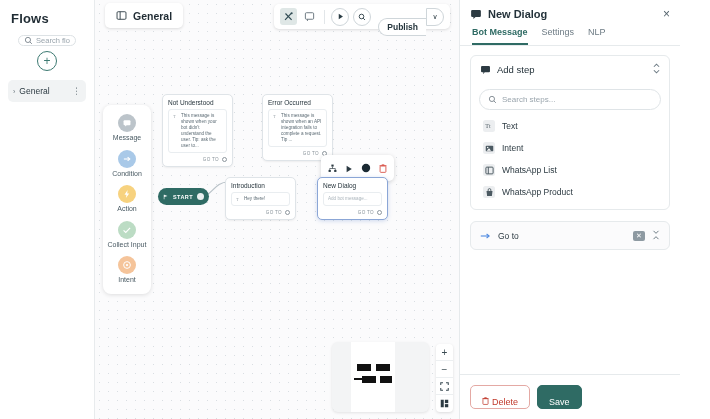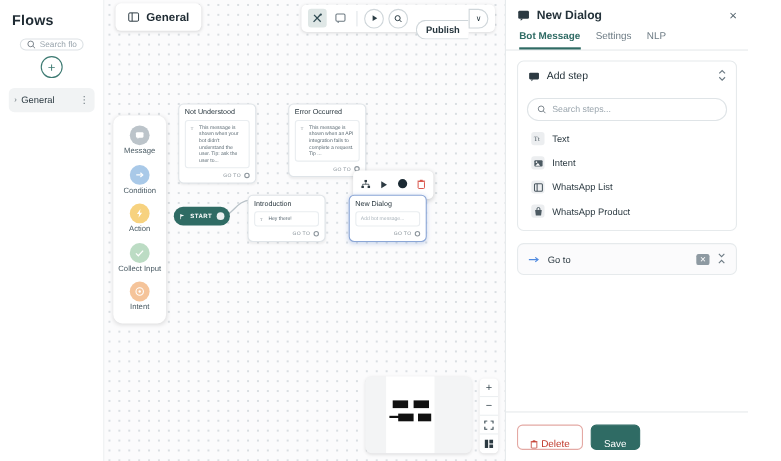--- a/index.html
+++ b/index.html
@@ -180,21 +180,21 @@
   .goto-clear {
     width: 12px; height: 10px; background: #8e9aa2; border-radius: 2px; color: #fff;
     font-size: 7px; display: flex; align-items: center; justify-content: center;
   }
   .goto-collapse { font-size: 8px; color: #6d7b84; line-height: 6px; text-align: center; }
 
   .rp-footer {
     height: 45px; border-top: 1px solid #e6eaec; display: flex; align-items: center;
     padding: 0 10px; gap: 7px; background: #fff;
   }
-  .btn { height: 23px; border-radius: 5px; font-size: 9px; display: flex; align-items: flex-end; justify-content: center; padding: 0 11px; }
+  .btn { height: 23px; border-radius: 5px; font-size: 9px; display: flex; align-items: flex-start; justify-content: center; padding: 11px 11px; }
   .btn-delete { border: 1px solid #e4a9a4; color: #c0392b; background: #fff; gap: 3px; }
   .btn-cancel { border: 1px solid #cfd6da; color: #24343c; background: #fff; margin-left: auto; }
   .btn-save { background: #2f6b64; color: #fff; border: 1px solid #2f6b64; font-weight: normal; }
 
   .cursor { position: absolute; pointer-events: none; }
 </style>
 </head>
 <body>
 
 <div id="app">

